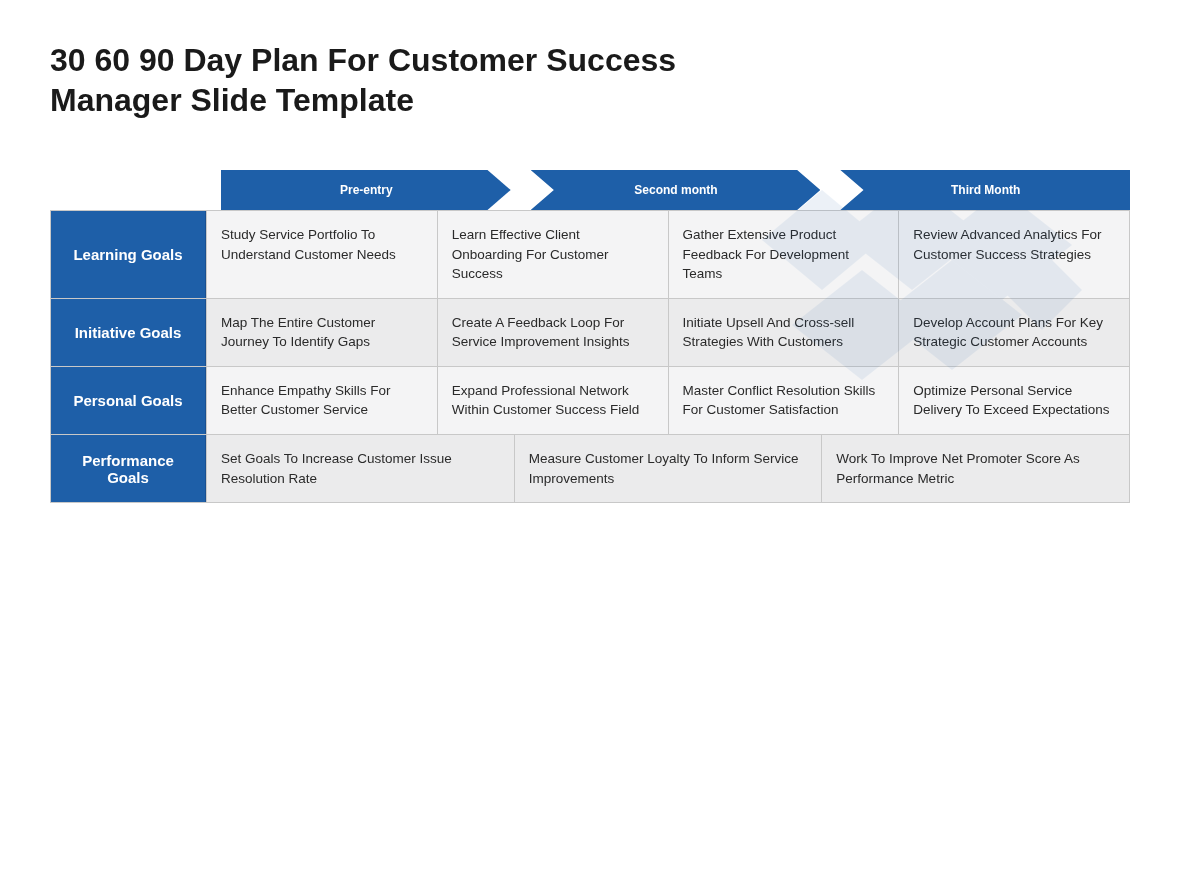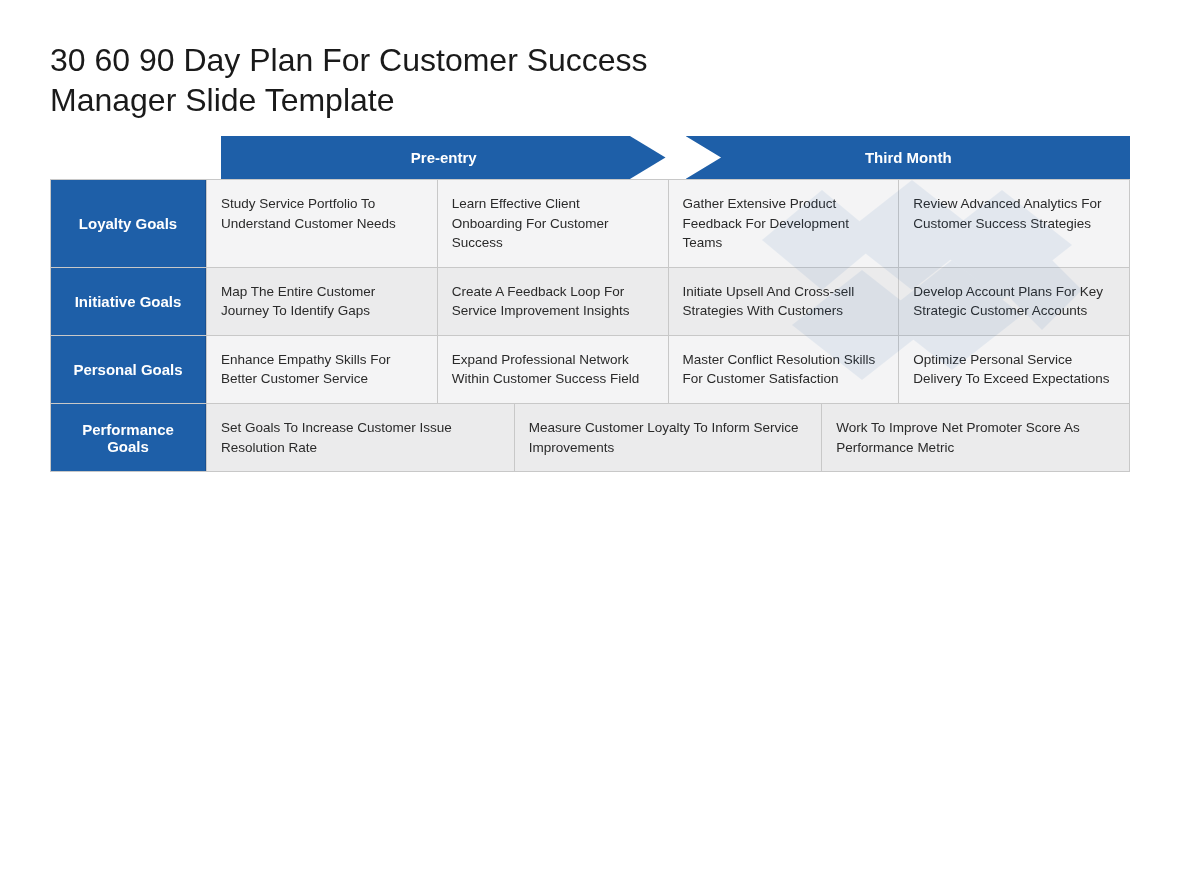--- a/index.html
+++ b/index.html
@@ -7,42 +7,42 @@
     body {
       font-family: 'Segoe UI', Arial, sans-serif;
       background: #ffffff;
       width: 1180px;
       min-height: 885px;
       padding: 40px 50px 40px 50px;
     }
 
     .page-title {
       font-size: 32px;
-      font-weight: 400;
+      font-weight: 700;
       color: #1a1a1a;
       line-height: 1.25;
-      margin-bottom: 16px;
+      margin-bottom: 50px;
       max-width: 700px;
     }
 
     
     .arrow-header {
       display: flex;
       margin-left: 155px;
       margin-bottom: 0;
       position: relative;
     }
 
     .arrow-cell {
       flex: 1;
       position: relative;
       background: #1e5fa8;
       color: #ffffff;
       font-weight: 700;
-      font-size: 15px;
+      font-size: 12px;
       text-align: center;
       padding: 13px 24px 13px 25px;
       margin-right: 4px;
       clip-path: polygon(0% 0%, 92% 0%, 100% 50%, 92% 100%, 0% 100%, 8% 50%);
       margin-left: 16px;
     }
 
     .arrow-cell:first-child {
       clip-path: polygon(0% 0%, 92% 0%, 100% 50%, 92% 100%, 0% 100%);
     }
@@ -126,27 +126,28 @@
     <polygon points="260,10 330,65 260,120 190,65" fill="#1e5fa8"></polygon>
     <polygon points="120,90 190,145 120,200 50,145" fill="#1e5fa8"></polygon>
     <polygon points="210,80 280,135 210,190 140,135" fill="#1e5fa8"></polygon>
     <polygon points="300,70 340,110 300,150 260,110" fill="#1e5fa8"></polygon>
   </svg>
 
   <h1 class="page-title">30 60 90 Day Plan For Customer Success Manager Slide Template</h1>
 
   <div class="arrow-header">
     <div class="arrow-cell">Pre-entry</div>
+    <div class="arrow-cell">Second month</div>
     <div class="arrow-cell">Third Month</div>
   </div>
 
   <div class="plan-table">
 
     <div class="table-row">
-      <div class="row-header">Loyalty Goals</div>
+      <div class="row-header">Learning Goals</div>
       <div class="table-cell">Study Service Portfolio To Understand Customer Needs</div>
       <div class="table-cell">Learn Effective Client Onboarding For Customer Success</div>
       <div class="table-cell">Gather Extensive Product Feedback For Development Teams</div>
       <div class="table-cell">Review Advanced Analytics For Customer Success Strategies</div>
     </div>
 
     <div class="table-row">
       <div class="row-header">Initiative Goals</div>
       <div class="table-cell">Map The Entire Customer Journey To Identify Gaps</div>
       <div class="table-cell">Create A Feedback Loop For Service Improvement Insights</div>

